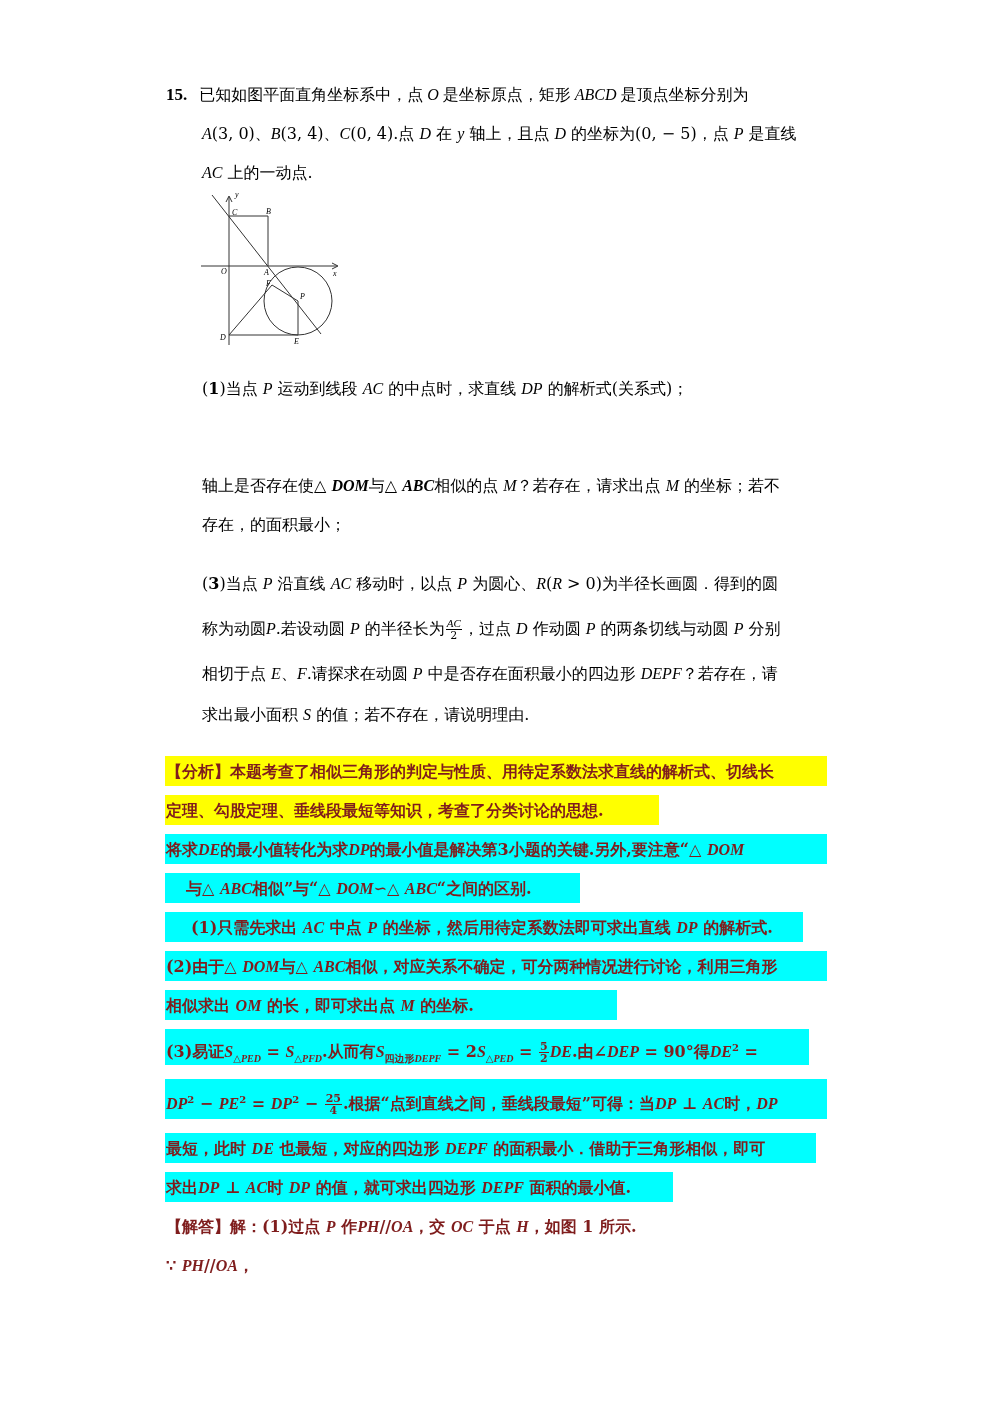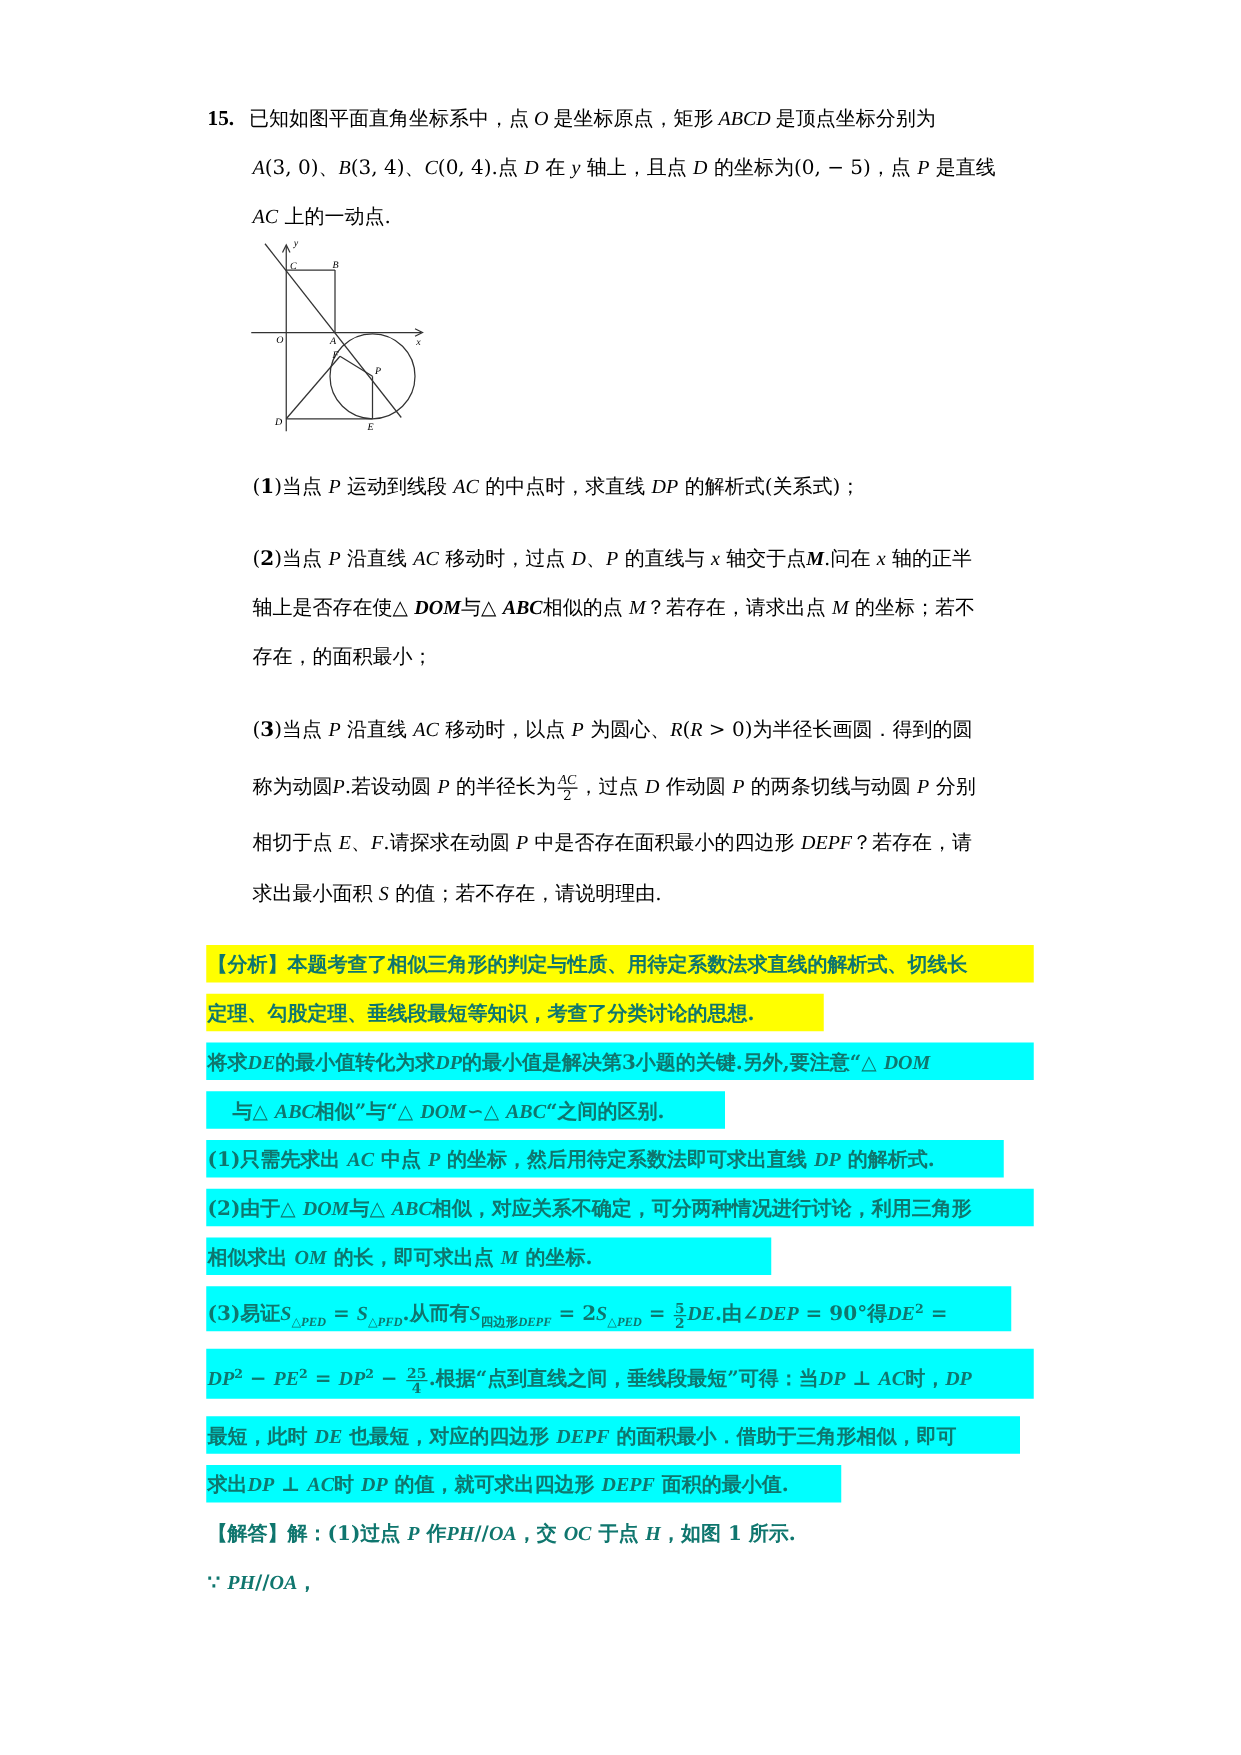--- a/index.html
+++ b/index.html
@@ -4,21 +4,21 @@
 <style>
   html,body{margin:0;padding:0;background:#ffffff;}
   body{width:993px;height:1404px;position:relative;overflow:hidden;font-family:"DejaVu Serif","Liberation Serif",serif;color:#000;}
   .page{position:absolute;left:0;top:0;width:796px;height:1404px;}
   .line{position:absolute;white-space:nowrap;font-size:16px;line-height:22px;}
   .q{font-family:"Liberation Serif","DejaVu Serif",serif;font-weight:bold;}
   .num{font-weight:bold;font-size:17px;font-family:"Liberation Serif",serif;}
   i,.it{font-style:italic;font-family:"Liberation Serif",serif;}
   .hl-y{background:#ffff00;}
   .hl-c{background:#00ffff;}
-  .red{color:#0f766e;}
+  .red{color:#7f1d1d;}
   .hbar{position:absolute;height:30px;}
   .txt{position:absolute;white-space:nowrap;font-size:16px;line-height:22px;font-weight:bold;}
   .txt .m{font-style:italic;font-family:"Liberation Serif",serif;}
   .frac{display:inline-block;vertical-align:middle;text-align:center;font-size:11px;line-height:11px;margin:0 1px;}
   .frac span{display:block;}
   .frac .top{border-bottom:1px solid currentColor;padding:0 1px;}
   sub{font-size:10px;}
   sup{font-size:10px;}
   svg text{font-family:"Liberation Serif",serif;font-style:italic;font-size:8px;}
 </style>
@@ -71,23 +71,20 @@
     <text x="220" y="340">D</text>
     <text x="294" y="344">E</text>
     <text x="266" y="286">F</text>
     <text x="300" y="299">P</text>
   </svg>
 
   <div class="line" style="left:202px;top:378px;">
     (<b>1</b>)当点 <i>P</i> 运动到线段 <i>AC</i> 的中点时，求直线 <i>DP</i> 的解析式(关系式)；
   </div>
 
-  <div class="line" style="left:202px;top:436px;">
-    (<b>2</b>)当点 <i>P</i> 沿直线 <i>AC</i> 移动时，过点 <i>D</i>、<i>P</i> 的直线与 <i>x</i> 轴交于点<b><i>M</i></b>.问在 <i>x</i> 轴的正半
-  </div>
   <div class="line" style="left:202px;top:475px;">
     轴上是否存在使△ <b><i>DOM</i></b>与△ <b><i>ABC</i></b>相似的点 <i>M</i>？若存在，请求出点 <i>M</i> 的坐标；若不
   </div>
   <div class="line" style="left:202px;top:514px;">
     存在，的面积最小；
   </div>
 
   <div class="line" style="left:202px;top:573px;">
     (<b>3</b>)当点 <i>P</i> 沿直线 <i>AC</i> 移动时，以点 <i>P</i> 为圆心、<i>R</i>(<i>R</i> &gt; 0)为半径长画圆．得到的圆
   </div>
@@ -110,21 +107,21 @@
   <div class="hbar hl-c" style="left:165px;top:990px;width:452px;"></div>
   <div class="hbar hl-c" style="left:165px;top:1029px;width:644px;height:36px;"></div>
   <div class="hbar hl-c" style="left:165px;top:1079px;width:662px;height:40px;"></div>
   <div class="hbar hl-c" style="left:165px;top:1133px;width:651px;"></div>
   <div class="hbar hl-c" style="left:165px;top:1172px;width:508px;"></div>
 
   <div class="txt red" style="left:166px;top:761px;">【分析】本题考查了相似三角形的判定与性质、用待定系数法求直线的解析式、切线长</div>
   <div class="txt red" style="left:166px;top:800px;">定理、勾股定理、垂线段最短等知识，考查了分类讨论的思想.</div>
   <div class="txt red" style="left:166px;top:839px;">将求<span class="m">DE</span>的最小值转化为求<span class="m">DP</span>的最小值是解决第3小题的关键.另外,要注意“△ <span class="m">DOM</span></div>
   <div class="txt red" style="left:166px;top:878px;padding-left:20px;">与△ <span class="m">ABC</span>相似”与“△ <span class="m">DOM</span>∽△ <span class="m">ABC</span>“之间的区别.</div>
-  <div class="txt red" style="left:166px;top:917px;">(1)只需先求出 <span class="m">AC</span> 中点 <span class="m">P</span> 的坐标，然后用待定系数法即可求出直线 <span class="m">DP</span> 的解析式.</div>
+  <div class="txt red" style="left:166px;top:917px;padding-left:25px;">(1)只需先求出 <span class="m">AC</span> 中点 <span class="m">P</span> 的坐标，然后用待定系数法即可求出直线 <span class="m">DP</span> 的解析式.</div>
   <div class="txt red" style="left:166px;top:956px;">(2)由于△ <span class="m">DOM</span>与△ <span class="m">ABC</span>相似，对应关系不确定，可分两种情况进行讨论，利用三角形</div>
   <div class="txt red" style="left:166px;top:995px;">相似求出 <span class="m">OM</span> 的长，即可求出点 <span class="m">M</span> 的坐标.</div>
   <div class="txt red" style="left:166px;top:1037px;">(3)易证<span class="m">S</span><sub>△<span class="m">PED</span></sub> = <span class="m">S</span><sub>△<span class="m">PFD</span></sub>.从而有<span class="m">S</span><sub>四边形<span class="m">DEPF</span></sub> = 2<span class="m">S</span><sub>△<span class="m">PED</span></sub> = <span class="frac"><span class="top">5</span><span>2</span></span><span class="m">DE</span>.由∠<span class="m">DEP</span> = 90°得<span class="m">DE</span><sup>2</sup> =</div>
   <div class="txt red" style="left:166px;top:1089px;"><span class="m">DP</span><sup>2</sup> − <span class="m">PE</span><sup>2</sup> = <span class="m">DP</span><sup>2</sup> − <span class="frac"><span class="top">25</span><span>4</span></span>.根据“点到直线之间，垂线段最短”可得：当<span class="m">DP</span> ⊥ <span class="m">AC</span>时，<span class="m">DP</span></div>
   <div class="txt red" style="left:166px;top:1138px;">最短，此时 <span class="m">DE</span> 也最短，对应的四边形 <span class="m">DEPF</span> 的面积最小．借助于三角形相似，即可</div>
   <div class="txt red" style="left:166px;top:1177px;">求出<span class="m">DP</span> ⊥ <span class="m">AC</span>时 <span class="m">DP</span> 的值，就可求出四边形 <span class="m">DEPF</span> 面积的最小值.</div>
 
   <div class="txt red" style="left:166px;top:1216px;">【解答】解：(1)过点 <span class="m">P</span> 作<span class="m">PH</span>//<span class="m">OA</span>，交 <span class="m">OC</span> 于点 <span class="m">H</span>，如图 1 所示.</div>
   <div class="txt red" style="left:166px;top:1255px;">∵ <span class="m">PH</span>//<span class="m">OA</span>，</div>
 

